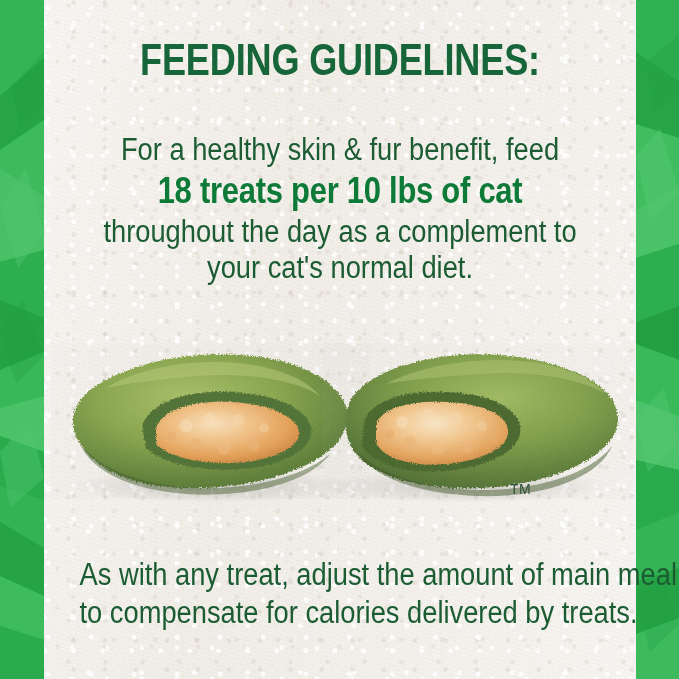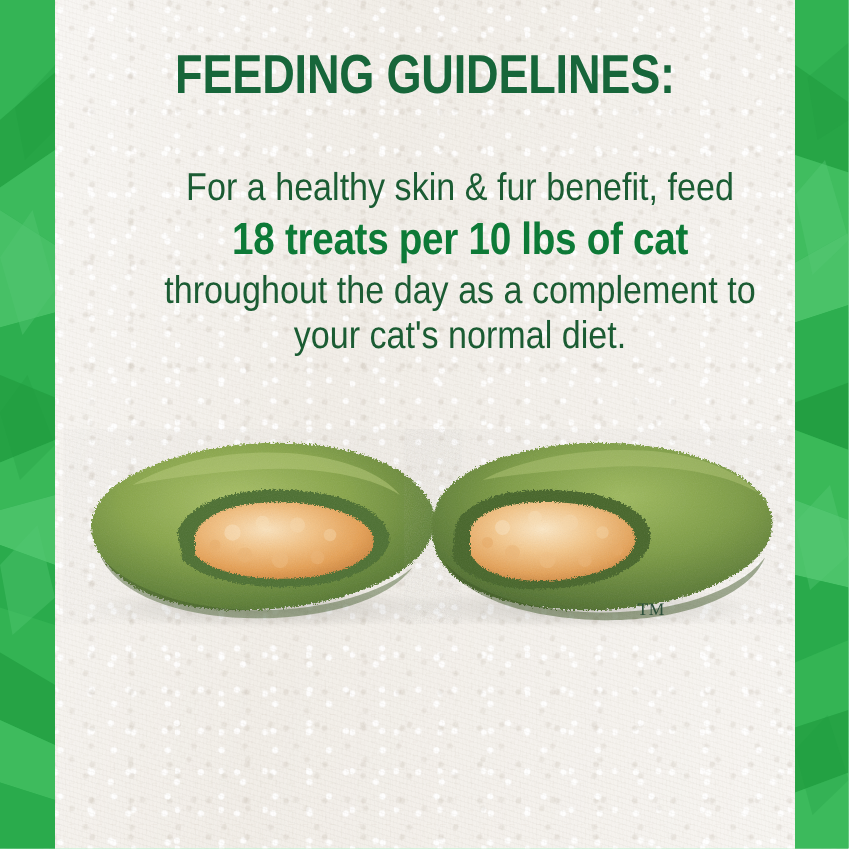--- a/index.html
+++ b/index.html
@@ -89,21 +89,20 @@
   }
 
   
   .para-top {
     position: absolute;
     left: 0;
     top: 132px;
     width: 592px;
     text-align: center;
     color: #1b5c33;
-    margin-left: 28px;
   }
   .para-top .ln {
     display: block;
     font-family: "Liberation Sans Narrow", "Liberation Sans", "DejaVu Sans", sans-serif;
     font-size: 31px;
     line-height: 36px;
     font-weight: 400;
     transform: scaleX(0.88);
     transform-origin: 50% 50%;
     white-space: nowrap;
@@ -124,21 +123,21 @@
     top: 340px;
     width: 588px;
     height: 165px;
   }
   .product-photo svg { display: block; width: 100%; height: 100%; }
 
   .tm-mark {
     position: absolute;
     left: 466px;
     top: 481px;
-    font-family: Liberation Serif, serif;
+    font-family: Liberation Sans, sans-serif;
     font-size: 14px;
     font-weight: 400;
     letter-spacing: 0.4px;
     color: #2c4f3a;
   }
 
   
   .para-bottom {
     position: absolute;
     left: 0;
@@ -355,15 +354,19 @@
             <path d="M304,62 C314,40 352,22 402,16 C456,10 514,20 548,42
                      C572,58 578,80 566,98 C550,122 504,142 450,147
                      C396,152 340,142 316,120 C298,104 296,80 304,62 Z" fill="#7a9447"></path>
           </g>
         </g>
       </svg>
     </div>
 
     <div class="tm-mark">TM</div>
 
+    <div class="para-bottom">
+      <span class="ln">As with any treat, adjust the amount of main meal</span>
+      <span class="ln">to compensate for calories delivered by treats.</span>
+    </div>
 
   </div>
 </div>
 
 </body></html>

